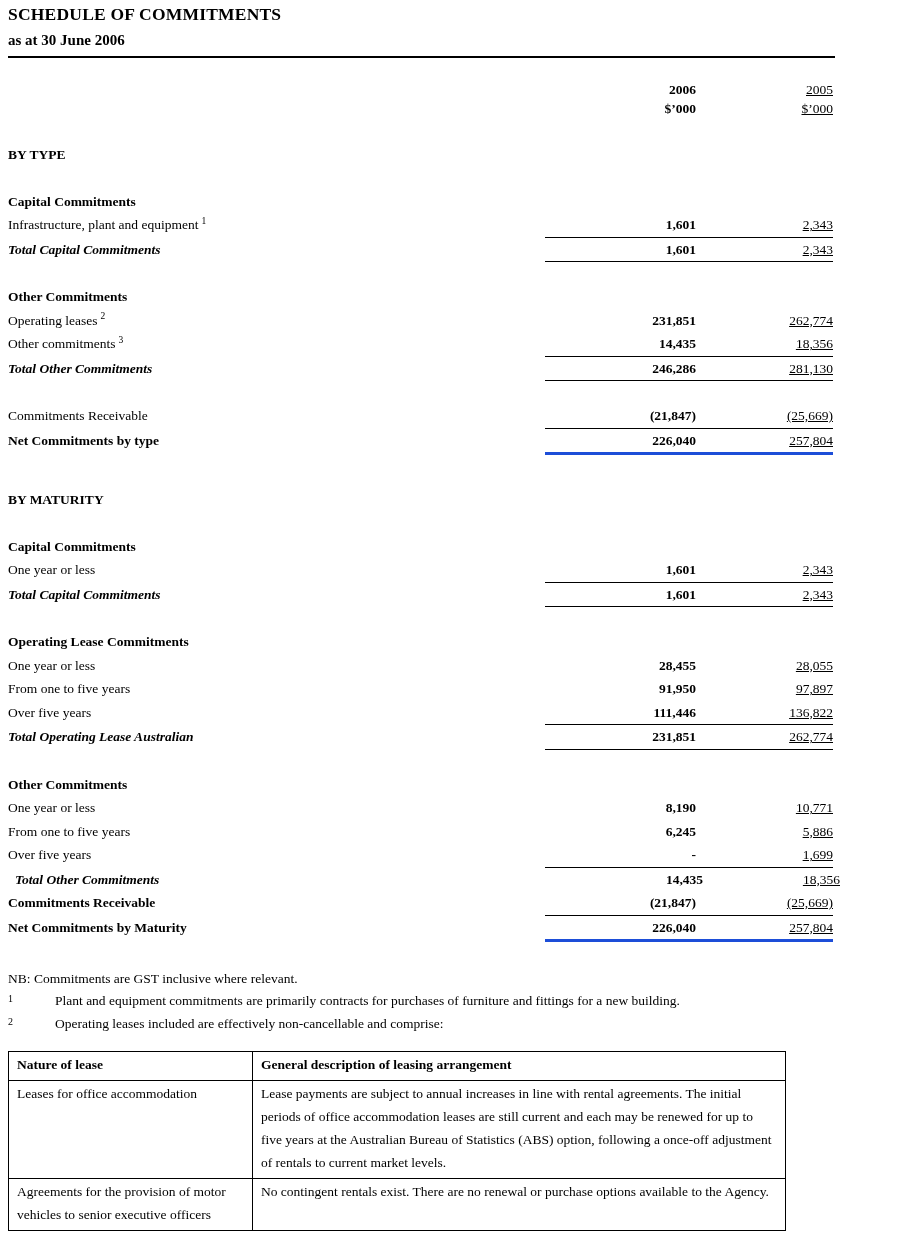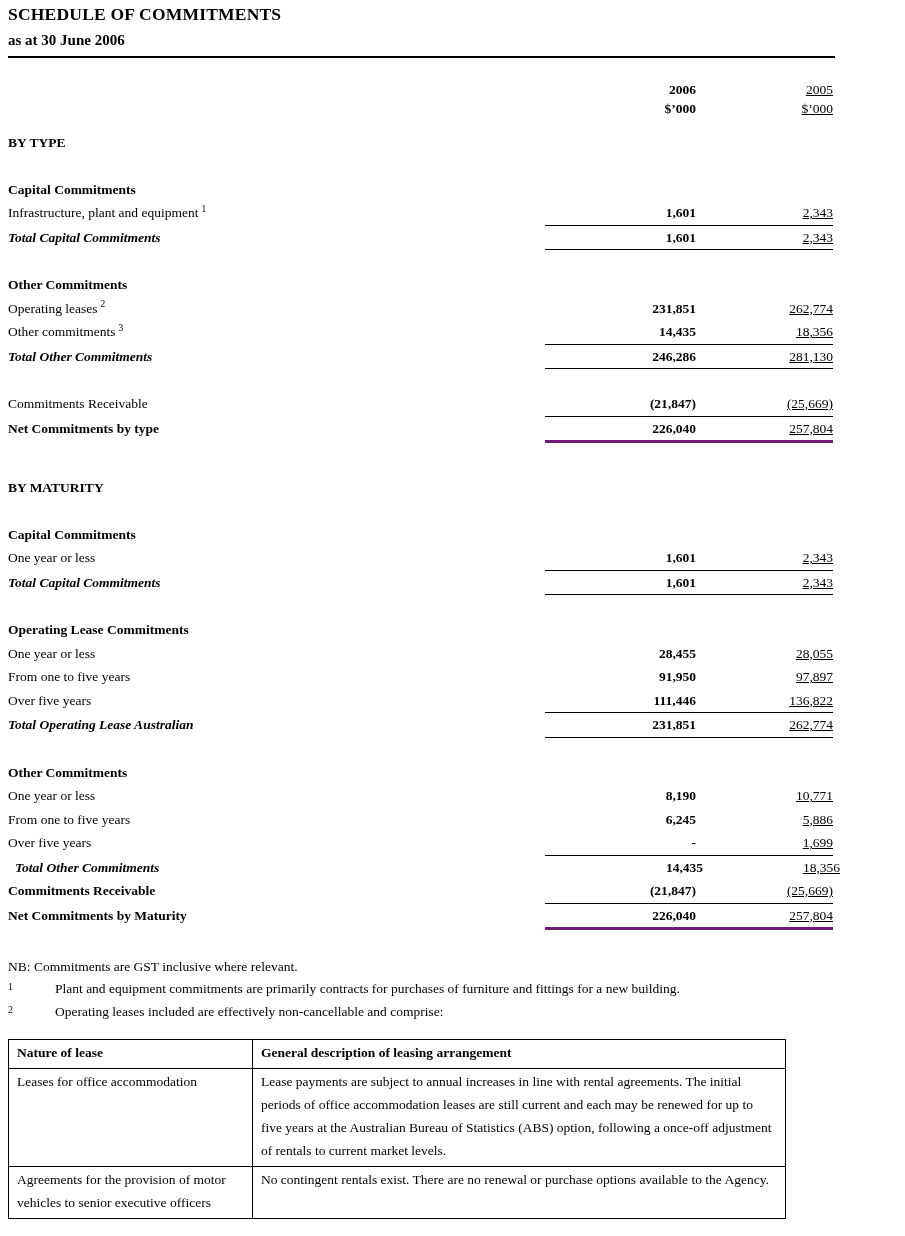--- a/index.html
+++ b/index.html
@@ -14,26 +14,26 @@
   .doc-subtitle { font-size:15px; font-weight:bold; margin-top:7px; }
   .head-rule { width:827px; border-bottom:2px solid #000; margin-top:7px; }
 
   
   .finrow { display:flex; line-height:23.5px; }
   .finrow .label { flex:0 0 537px; }
   .finrow .amounts { flex:0 0 288px; display:flex; }
   .amounts .c1 { flex:0 0 151px; text-align:right; font-weight:bold; }
   .amounts .c2 { flex:0 0 137px; text-align:right;text-decoration:underline; }
   .u  .amounts { border-bottom:1.5px solid #000; }
-  .uu .amounts { border-bottom:3px solid #701a75; }
+  .uu .amounts { border-bottom:3px solid #1d4ed8; }
 
   .years { margin-top:22px; }
   .years .finrow { line-height:19px; }
 
-  .sec-h { font-weight:bold; margin-top:13px; line-height:23.5px; }
+  .sec-h { font-weight:bold; margin-top:25px; line-height:23.5px; }
   .group { margin-top:23px; }
   .grp-h { font-weight:bold; line-height:23.5px; }
   .bi .label { font-weight:bold; font-style:italic; }
   .b  .label { font-weight:bold; }
   .ind .label { padding-left:7px; }
 
   sup.ref { font-size:9.5px; line-height:0; margin-left:3px; }
 
   
   .nb { margin-top:26px; line-height:22px; }

